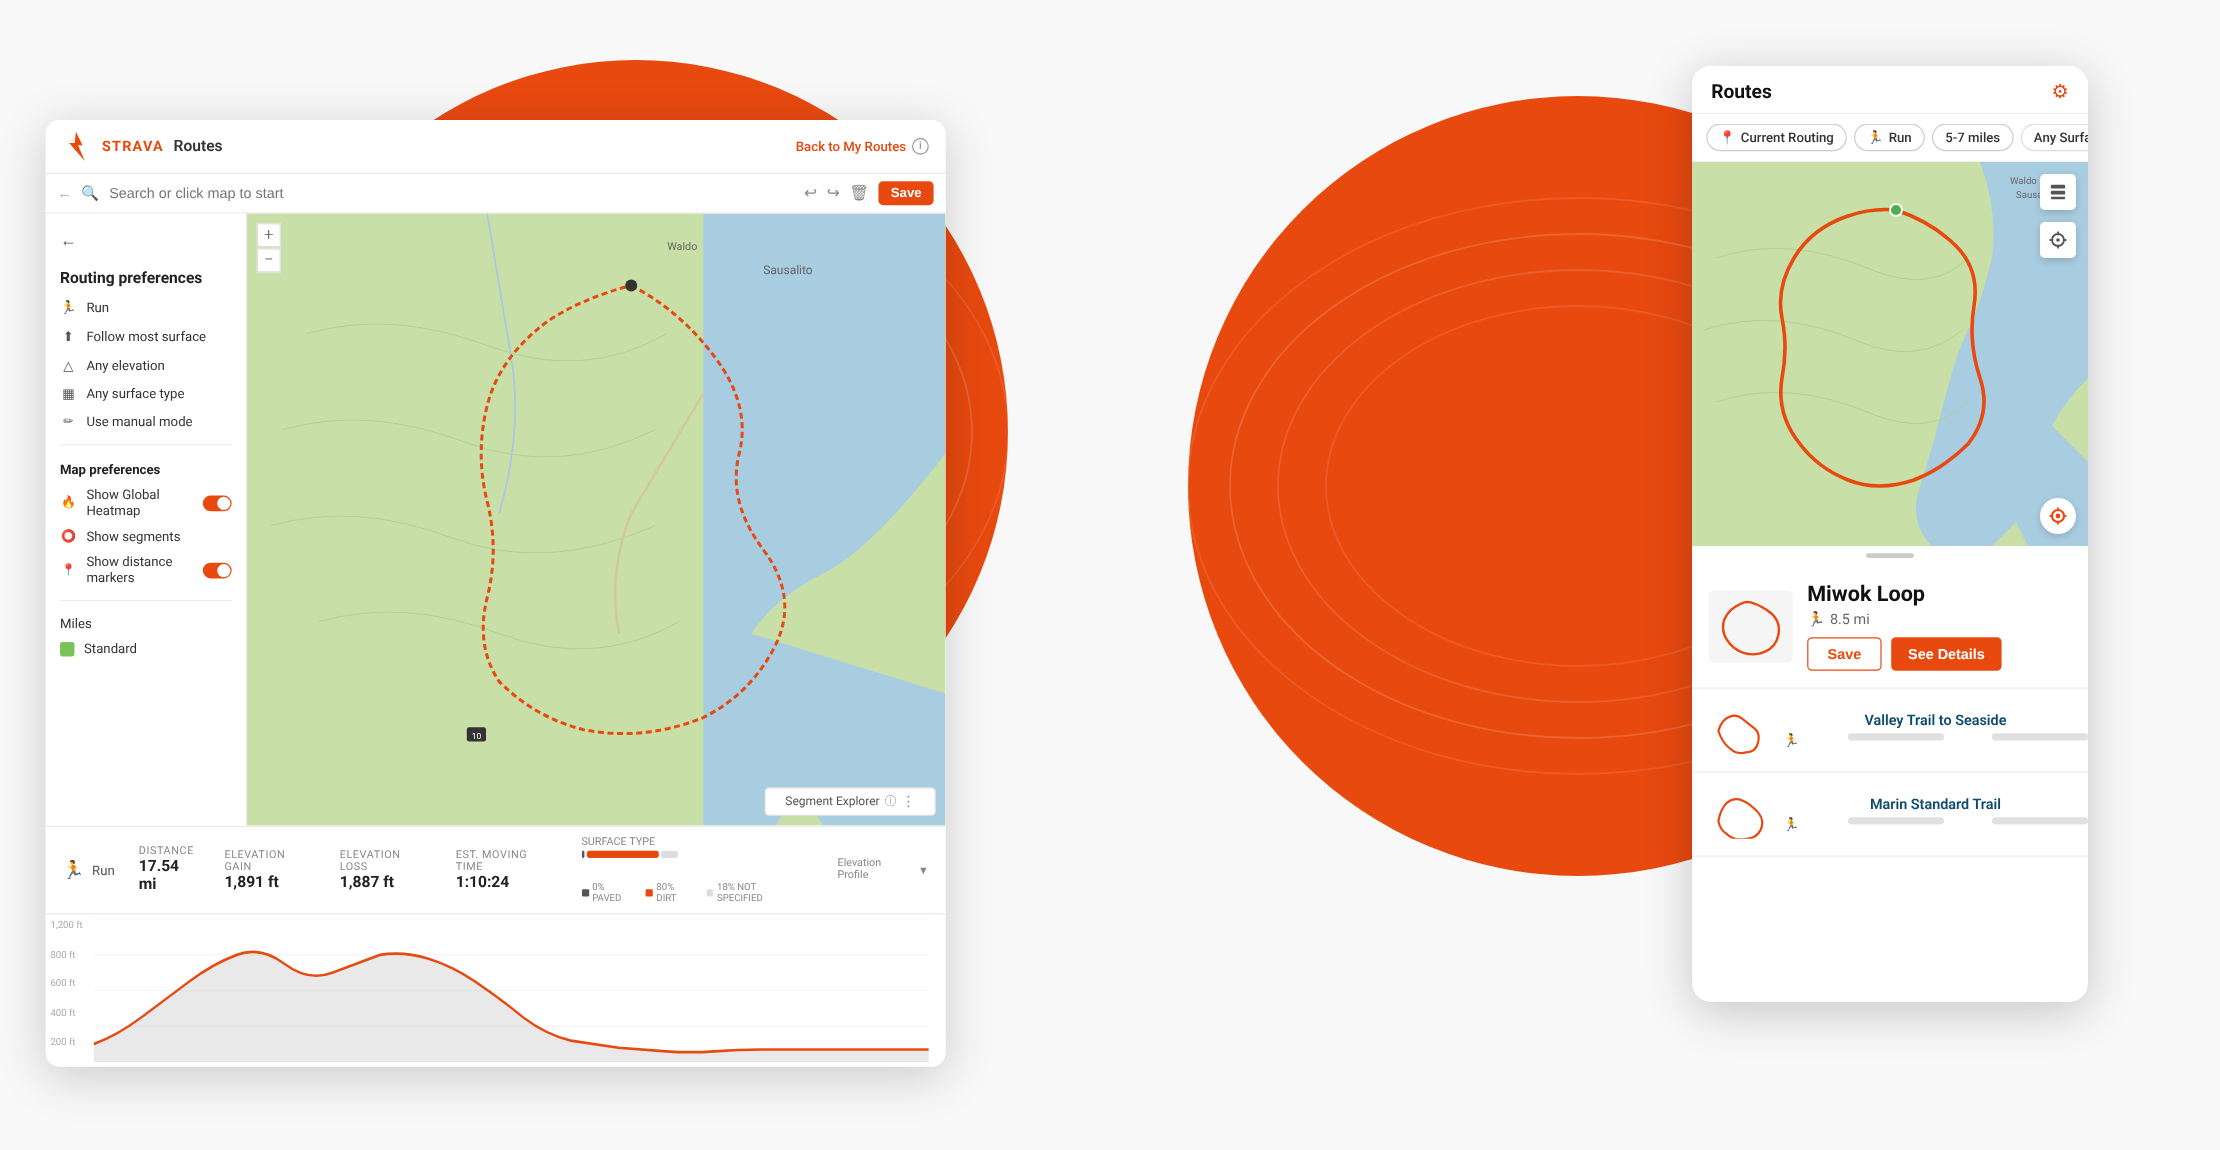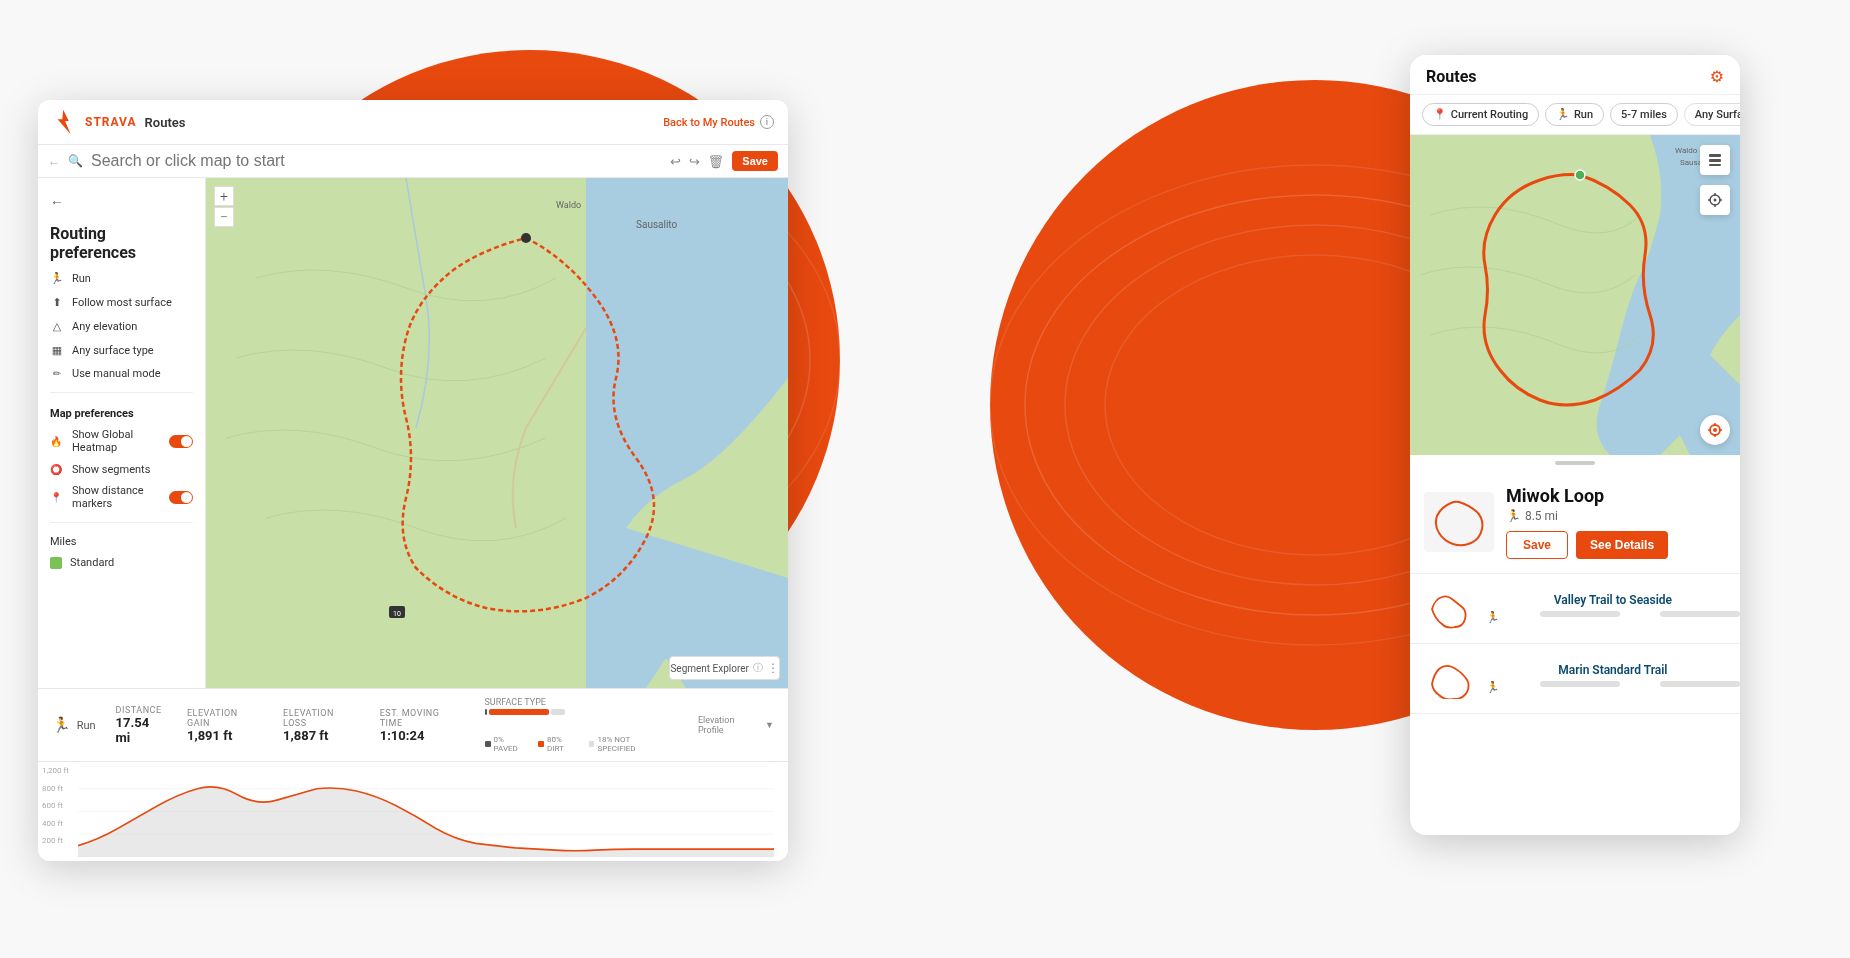--- a/index.html
+++ b/index.html
@@ -127,21 +127,21 @@
       gap: 4px;
       padding: 4px 12px;
       margin-bottom: 6px;
       cursor: pointer;
     }
     .sidebar-back-arrow {
       font-size: 14px;
       color: #555;
     }
     .sidebar-section-title {
-      font-size: 16px;
+      font-size: 13px;
       font-weight: 700;
       color: #222;
       padding: 6px 12px 4px;
       text-transform: none;
     }
     .sidebar-item {
       display: flex;
       align-items: center;
       padding: 5px 12px;
       gap: 8px;
@@ -232,21 +232,21 @@
       align-items: center;
       padding: 6px 10px;
       border-bottom: 1px solid #e8e8e8;
       background: #fff;
       gap: 8px;
     }
     .search-input {
       flex: 1;
       border: none;
       outline: none;
-      font-size: 16px;
+      font-size: 12px;
       color: #000000;
     }
     .search-icon {
       color: #aaa;
       font-size: 12px;
     }
     .toolbar-icons {
       display: flex;
       align-items: center;
       gap: 8px;
@@ -304,21 +304,21 @@
     }
 
     
     .segment-explorer {
       position: absolute;
       bottom: 8px;
       right: 8px;
       background: #fff;
       border: 1px solid #ddd;
       border-radius: 4px;
-      padding: 4px 0;
+      padding: 4px 16px;
       font-size: 10px;
       color: #555;
       display: flex;
       align-items: center;
       gap: 4px;
     }
 
     
     .stats-bar {
       display: flex;
@@ -395,21 +395,21 @@
       font-size: 9px;
       color: #888;
       margin-left: 8px;
       display: flex;
       align-items: center;
       gap: 3px;
     }
 
     
     .elevation-chart {
-      height: 100px;
+      height: 128px;
       background: #fff;
       border-top: 1px solid #e8e8e8;
       padding: 4px 14px 4px 40px;
       position: relative;
     }
     .elevation-chart svg {
       width: 100%;
       height: 100%;
     }
     .elev-y-labels {

